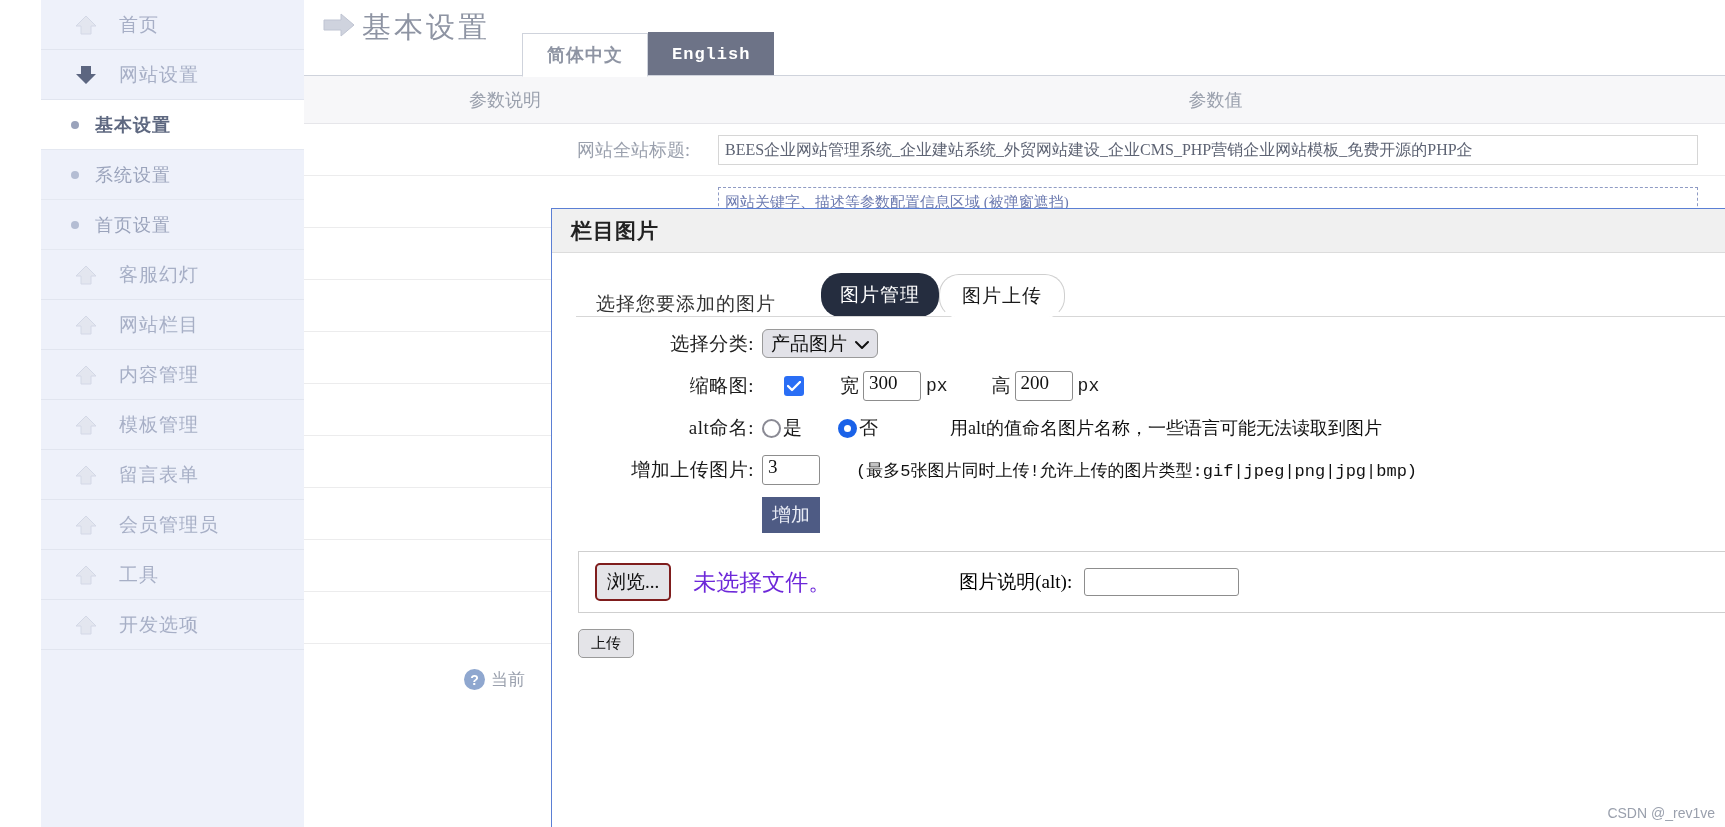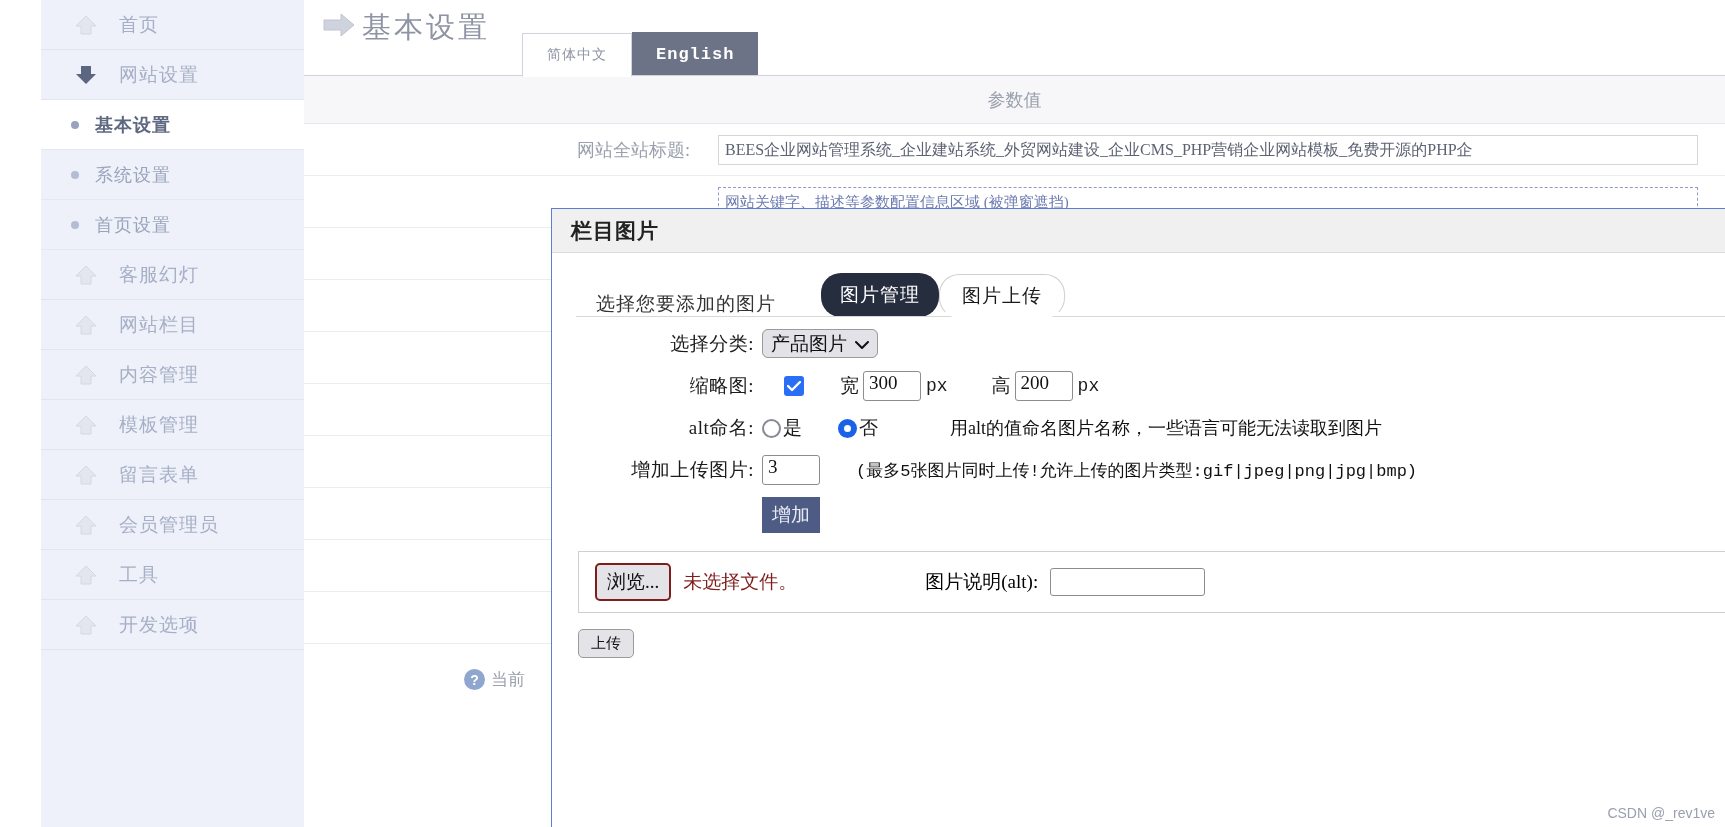--- a/index.html
+++ b/index.html
@@ -77,22 +77,23 @@
 
   .tabs {
     position: absolute;
     left: 218px; bottom: 0;
     display: flex; align-items: flex-end;
   }
   .tab {
     height: 44px;
     display: flex; align-items: center; justify-content: center;
     padding: 0 24px;
-    font-size: 14px;
+    font-size: 18px;
     letter-spacing: 1px;
+    font-weight: bold;
   }
   .tab.active {
     background: #fff;
     border: 1px solid #cfd3dc;
     border-bottom: 1px solid #fff;
     color: #8e94a3;
     position: relative; z-index: 3;
     margin-bottom: -1px;
   }
   .tab.inactive {
@@ -306,21 +307,21 @@
   .browse-btn {
     background: #e4e4e8;
     border: 2px solid #7f1d1d;
     border-radius: 5px;
     padding: 4px 10px;
     font-size: 19px;
     font-family: "Liberation Serif", serif;
     color: #111;
     cursor: pointer;
   }
-  .nofile { margin-left: 12px; font-size: 19px; color: #7f1d1d; }
+  .nofile { margin-left: 22px; font-size: 23px; color: #6d28d9; }
   .alt-lbl { margin-left: 128px; font-size: 19px; }
   .alt-in {
     margin-left: 12px;
     width: 155px; height: 28px;
     border: 1px solid #8d8d8d;
     border-radius: 3px;
     background: #fff;
   }
   .btn-upload {
     margin: 16px 0 0 26px;
@@ -469,20 +470,21 @@
         <div class="tab active">
           <span>简体中文</span>
         </div>
         <div class="tab inactive">
           <span>English</span>
         </div>
       </div>
     </div>
 
     <div class="table-head">
+      <div class="th c1">参数说明</div>
       <div class="th c2">参数值</div>
     </div>
 
     <div class="form-row">
       <div class="fr-label">网站全站标题:</div>
       <div class="fr-field">
         <div class="text-input big-input">BEES企业网站管理系统_企业建站系统_外贸网站建设_企业CMS_PHP营销企业网站模板_免费开源的PHP企</div>
       </div>
     </div>
 

